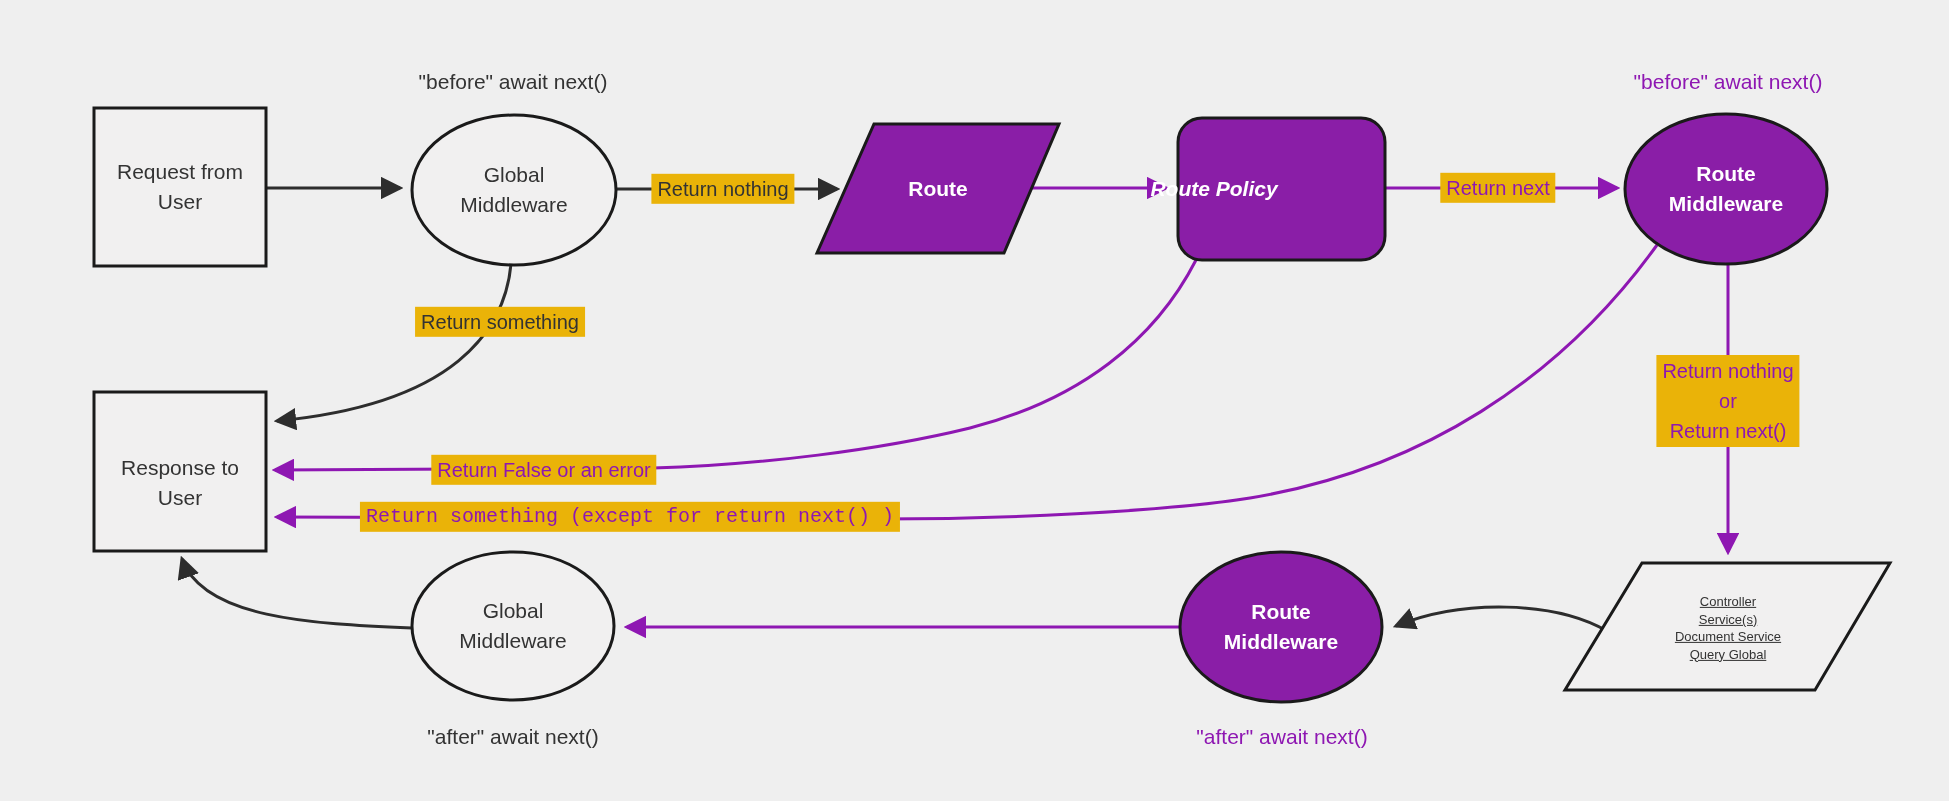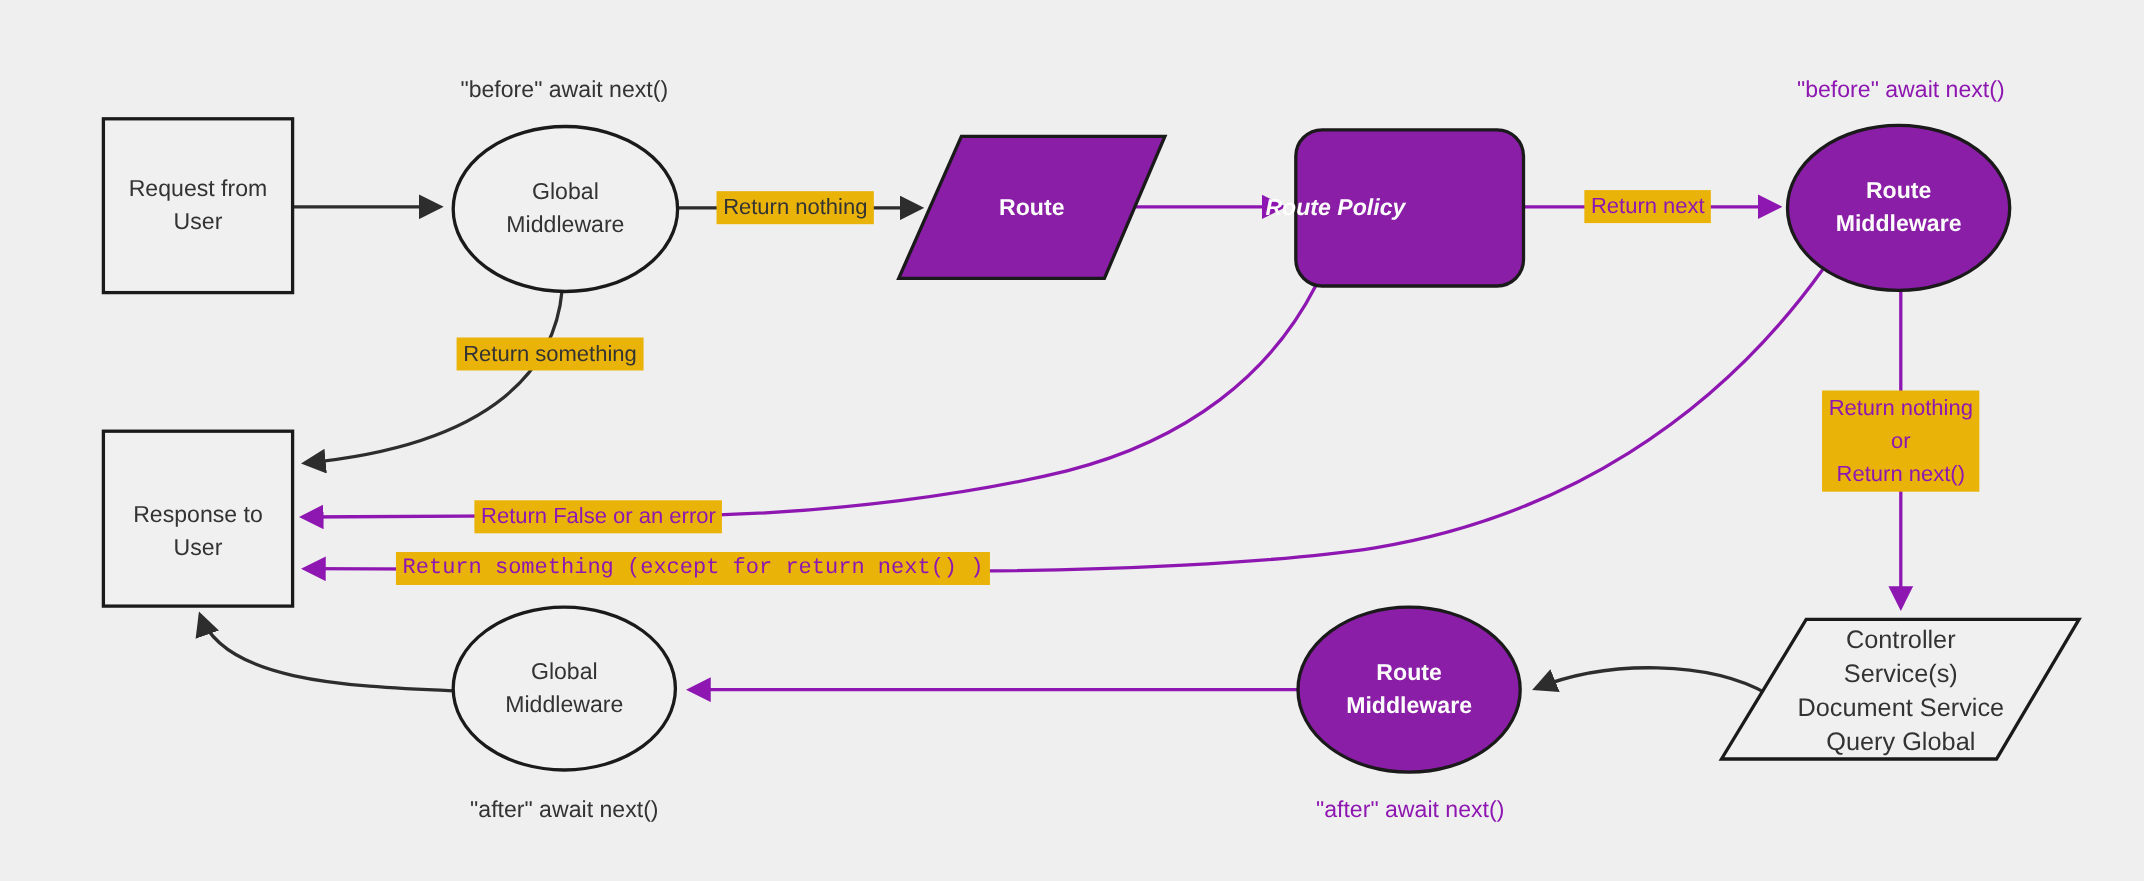--- a/index.html
+++ b/index.html
@@ -20,21 +20,21 @@
     line-height:1.42;
     white-space:nowrap;
   }
   .node-label-light{color:#ffffff;font-weight:700;}
   .edge-label{
     background:#eab308;
     padding:1px 6px;
     font-size:20px;
   }
   .purple-text{color:#8e17b2;}
-  .small-lines{font-size:23px;line-height:1.35;}
+  .small-lines{font-size:13px;line-height:1.35;text-decoration:underline;}
 </style>
 </head>
 <body>
 
 <div id="stage">
 
   <svg id="edges-svg" width="1949" height="801" viewBox="0 0 1949 801">
     <defs>
       <marker id="arrow-black" viewBox="0 0 10 10" refX="8.5" refY="5" markerWidth="7.5" markerHeight="7.5" orient="auto">
         <path d="M0,0 L10,5 L0,10 z" fill="#2d2d2d"></path>

